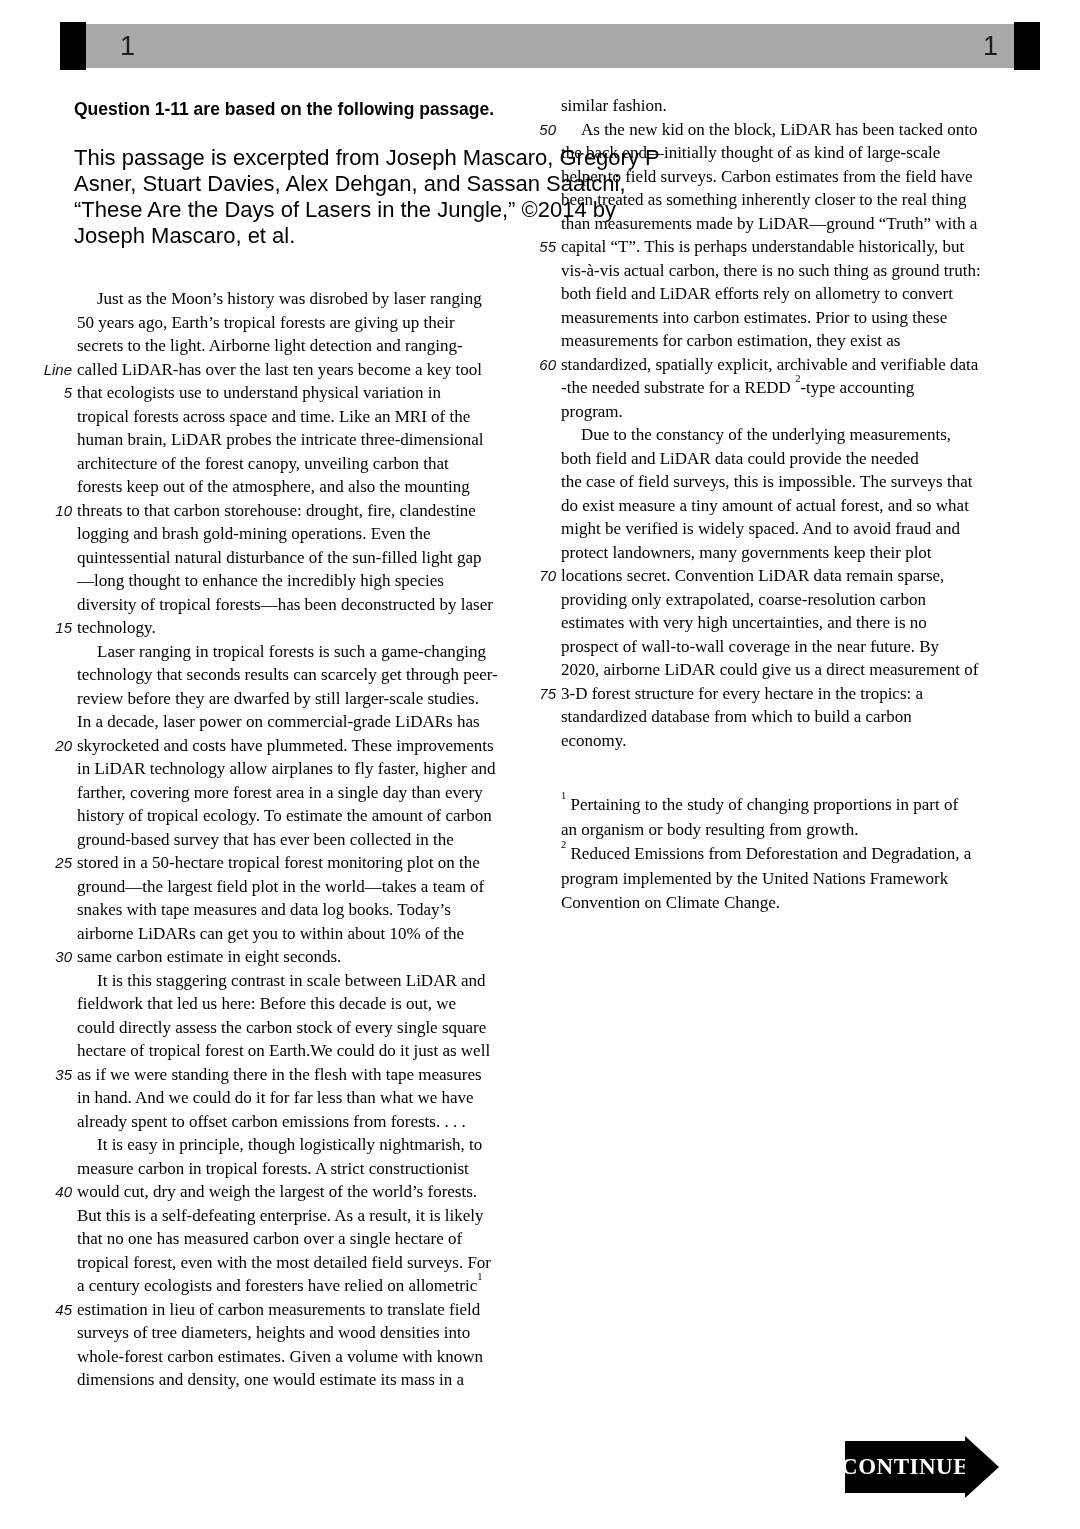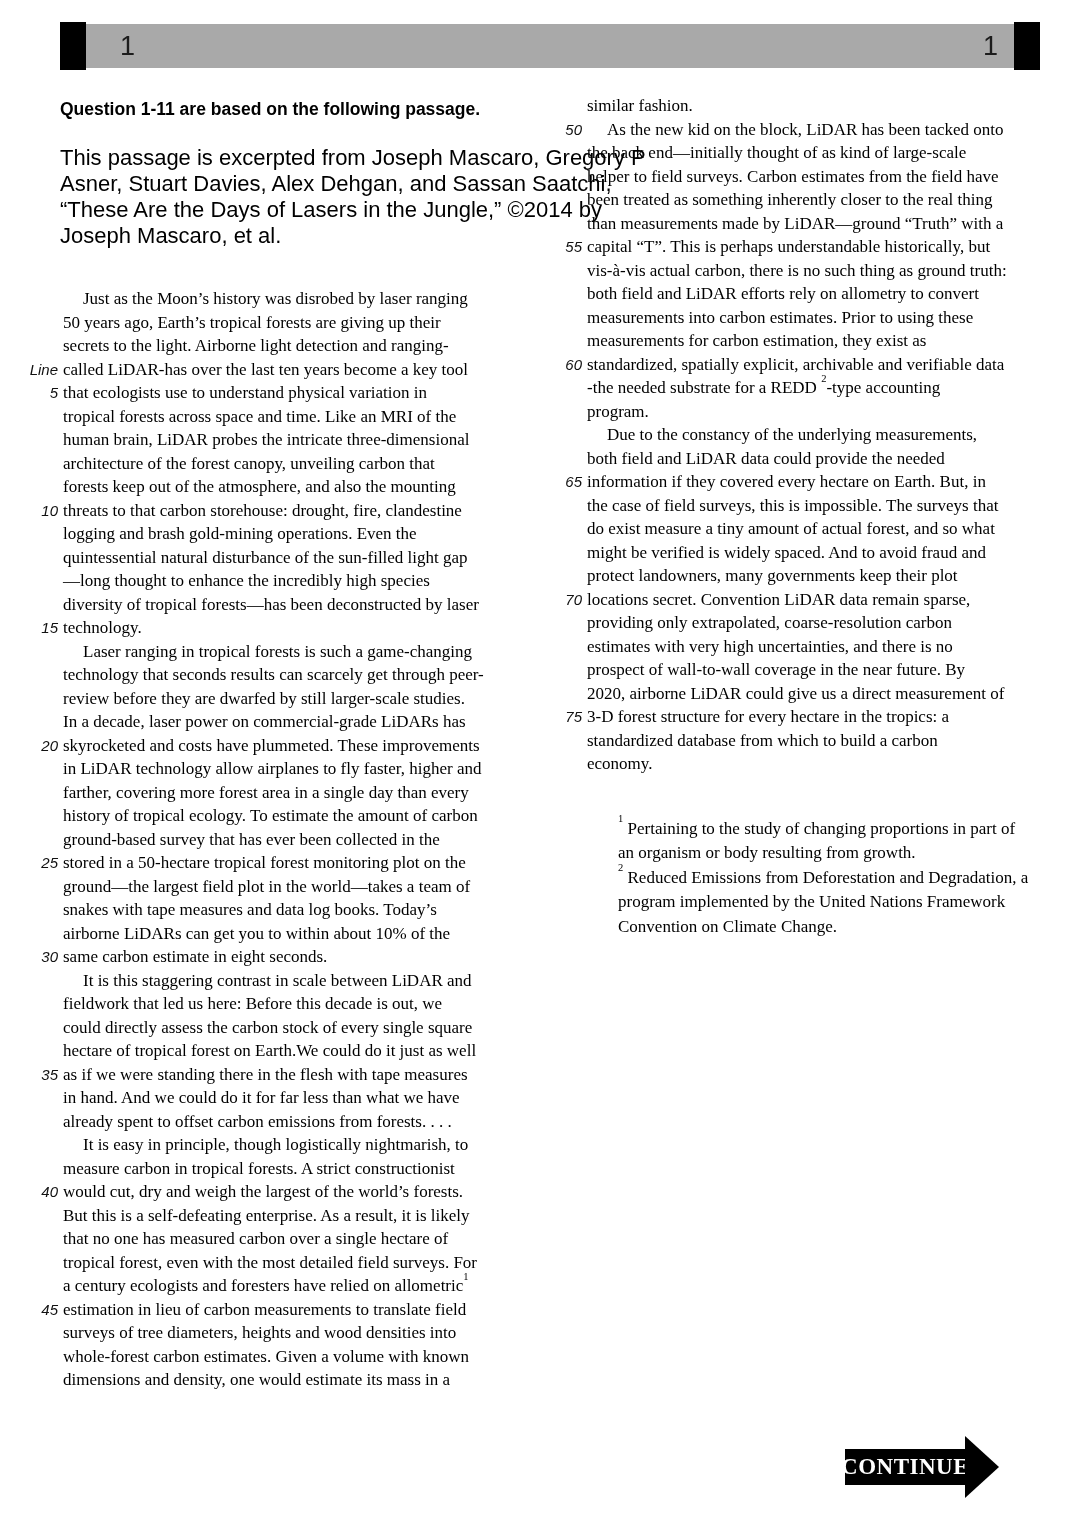--- a/index.html
+++ b/index.html
@@ -6,42 +6,42 @@
   .page{position:relative;width:1080px;height:1529px;background:#ffffff;overflow:hidden;
         font-family:"Liberation Serif",serif;color:#000;}
   
   .header{position:absolute;left:60px;top:22px;width:980px;height:48px;display:flex;align-items:center;}
   .hblock{width:26px;height:48px;background:#000;flex:0 0 auto;}
   .hbar{flex:1;height:44px;background:#a9a9a9;display:flex;align-items:center;justify-content:space-between;}
   .hnum{font-family:"Liberation Sans",sans-serif;font-size:27px;color:#1c1c1c;line-height:44px;}
   .hnum.left{margin-left:34px;}
   .hnum.right{margin-right:16px;}
   
-  .col-left{position:absolute;left:25px;top:98px;width:521px;}
-  .col-right{position:absolute;left:554px;top:94px;width:527px;}
+  .col-left{position:absolute;left:39px;top:98px;width:521px;}
+  .col-right{position:absolute;left:528px;top:94px;width:527px;}
   
   .intro{margin-left:35px;width:486px;font-family:"Liberation Sans",sans-serif;}
   .intro-heading{font-size:17.5px;font-weight:bold;line-height:22px;margin:0 0 25px 0;white-space:nowrap;}
   .intro-src-line{font-size:22px;line-height:26px;white-space:nowrap;}
   .intro{margin-bottom:38px;}
   
   .pline{display:flex;height:23.5px;line-height:23.5px;font-size:17px;}
   .gutter{flex:0 0 auto;text-align:right;font-family:"Liberation Sans",sans-serif;
           font-style:italic;font-size:15px;color:#111;}
   .col-left .gutter{width:33px;padding-right:3px;}
   .col-right .gutter{width:28px;padding-right:3px;}
   .ltext{flex:1;white-space:nowrap;padding-left:2px;}
   .ltext.indent{padding-left:22px;}
   sup{font-size:0.62em;position:relative;top:-0.45em;line-height:0;}
   
   .footnotes{margin-top:41px;}
-  .footnotes .pline{height:24.5px;line-height:24.5px;gap:31px;}
+  .footnotes .pline{height:24.5px;line-height:24.5px;}
   
   .continue{position:absolute;left:845px;top:1436px;display:flex;align-items:center;cursor:pointer;}
-  .continue-box{width:120px;height:36px;background:#000;display:flex;align-items:center;justify-content:center;}
+  .continue-box{width:120px;height:52px;background:#000;display:flex;align-items:center;justify-content:center;}
   .continue-label{color:#fff;font-family:"Liberation Serif",serif;font-weight:bold;font-size:23px;letter-spacing:0.5px;}
   .continue-tri{width:0;height:0;border-top:31px solid transparent;border-bottom:31px solid transparent;
                 border-left:34px solid #000;}
 </style>
 </head>
 <body>
 
 <div class="page">
 
   <div class="header">
@@ -315,24 +315,20 @@
         </div>
         <div class="pline">
           <span class="gutter"></span>
           <span class="ltext indent">Due to the constancy of the underlying measurements,</span>
         </div>
         <div class="pline">
           <span class="gutter"></span>
           <span class="ltext">both field and LiDAR data could provide the needed</span>
         </div>
         <div class="pline">
-          <span class="gutter">65</span>
-          <span class="ltext">information if they covered every hectare on Earth. But, in</span>
-        </div>
-        <div class="pline">
           <span class="gutter"></span>
           <span class="ltext">the case of field surveys, this is impossible. The surveys that</span>
         </div>
         <div class="pline">
           <span class="gutter"></span>
           <span class="ltext">do exist measure a tiny amount of actual forest, and so what</span>
         </div>
         <div class="pline">
           <span class="gutter"></span>
           <span class="ltext">might be verified is widely spaced. And to avoid fraud and</span>

